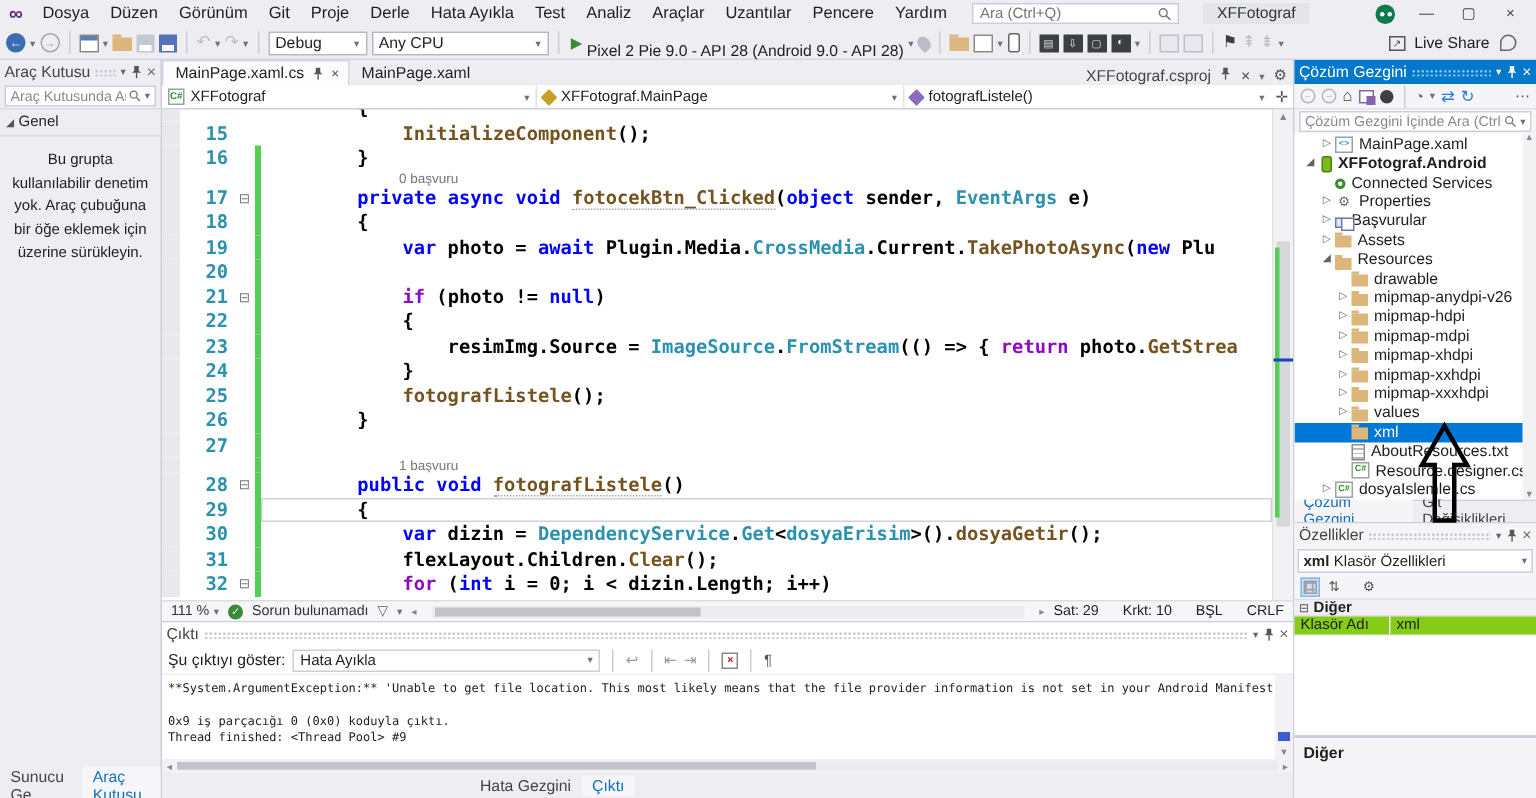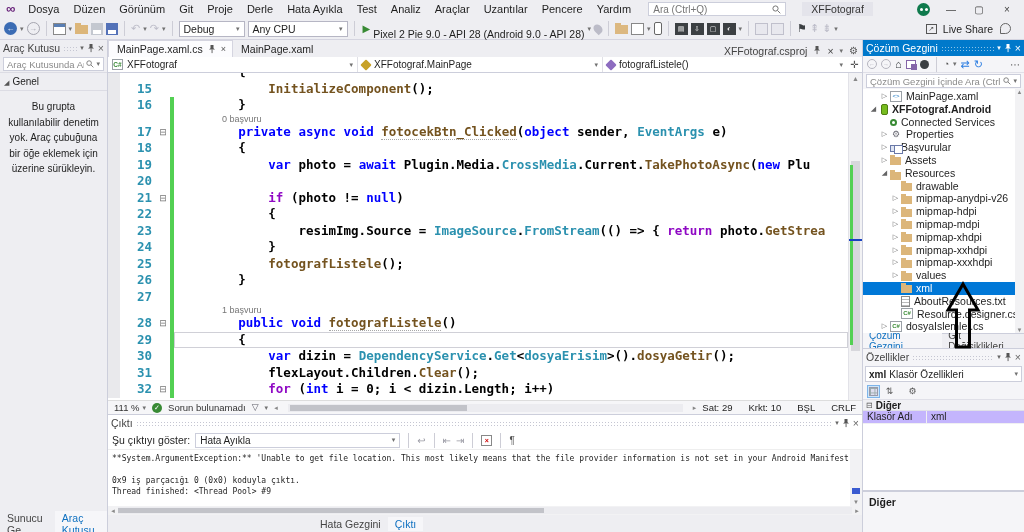--- a/index.html
+++ b/index.html
@@ -83,21 +83,21 @@
   #code-rows{margin-top:-9px;font-family:"DejaVu Sans Mono",monospace;font-weight:bold;font-size:12.5px;}
   .crow{display:flex;height:16.5px;line-height:16.5px;white-space:pre;}
   .crow.lens{height:10px;line-height:10px;}
   .cm{width:12px;background:#e9e9ec;flex:none;}
   .cnum{width:36px;flex:none;text-align:right;color:#2b91af;padding-right:4px;}
   .cfold{width:14px;flex:none;text-align:center;color:#777;font-size:9px;font-family:"Liberation Sans",sans-serif;font-weight:normal;}
   .cbar{width:4px;flex:none;}
   .cbar.on{background:#53d053;}
   .ctext{flex:1;padding-left:4px;overflow:hidden;}
   .crow.current .ctext{outline:1px solid #d0d0d7;outline-offset:-1px;}
-  .lens .ctext{font-family:"Liberation Sans",sans-serif;font-weight:normal;font-size:9px;color:#767676;padding-left:48px;}
+  .lens .ctext{font-family:"Liberation Sans",sans-serif;font-weight:normal;font-size:9px;color:#767676;padding-left:64px;margin-left:28px;}
   .seg-p{color:#000;}.seg-k{color:#0000ff;text-align:right;}.seg-c{color:#8f08c4;}.seg-t{color:#2b91af;}.seg-m{color:#74531f;text-align:center;}
   .seg-mu{color:#74531f;border-bottom:1px dotted #a8a8a8;}
   
   .vscroll{width:14px;flex:none;background:#f2f2f4;border-left:1px solid #e2e2e8;position:relative;}
   .vs-arrow{height:11px;text-align:center;color:#888;font-size:7px;line-height:11px;}
   .vs-thumb{position:absolute;left:2px;right:2px;top:88px;height:190px;background:#cdced4;opacity:.75;}
   .vs-marks{position:absolute;left:1px;width:3px;top:92px;height:180px;background:#53d053;}
   .vs-caretline{position:absolute;left:0;right:0;top:166px;height:2px;background:#1a42c0;}
   
   .ed-status{height:14px;border-top:1px solid #ddd;background:#f6f6f8;display:flex;align-items:center;font-size:9.5px;color:#333;gap:6px;padding:0 6px;}
@@ -160,21 +160,21 @@
   .props{flex:1;display:flex;flex-direction:column;border-top:1px solid #cccedb;background:#f5f5f8;}
   .obj-row{height:16px;margin:1px 2px;background:#fff;border:1px solid #cccedb;display:flex;align-items:center;font-size:10px;padding:0 3px;gap:3px;}
   .obj-row b{font-weight:bold;}
   .obj-row .fill{flex:1;}
   .props-tbar{height:16px;display:flex;align-items:center;gap:3px;padding:0 4px;}
   .pt-ic{width:13px;height:13px;display:flex;align-items:center;justify-content:center;font-size:9px;color:#555;}
   .pt-ic.sel{border:1px solid #7eb4ea;background:#cde6f7;}
   .gridicon{width:9px;height:9px;background:linear-gradient(#9aa 1px,transparent 1px),linear-gradient(90deg,#9aa 1px,transparent 1px),#dde;background-size:4.5px 4.5px;border:1px solid #99a;}
   .prop-sect{height:12px;background:#f0f0f4;border-top:1px solid #e0e0e8;border-bottom:1px solid #e0e0e8;font-size:10px;font-weight:bold;display:flex;align-items:center;gap:3px;padding:0 3px;}
   .prop-sect .box{font-size:8px;color:#555;font-weight:normal;}
-  .prow{height:13px;display:flex;font-size:10px;background:#c4b5fd;border-bottom:1px solid #f0f0f2;}
+  .prow{height:13px;display:flex;font-size:10px;background:#84cc16;border-bottom:1px solid #f0f0f2;}
   .prow .n{width:64px;padding:0 4px;border-right:1px solid #f0f0f2;}
   .prow .v{flex:1;padding:0 4px;}
   .prop-fill{flex:1;background:#fff;}
   .prop-desc{height:42px;border-top:2px solid #cccedb;background:#f5f5f8;padding:4px 6px;font-size:10px;}
   .prop-desc b{font-size:10.5px;}
   
   .annot{position:absolute;left:944px;top:281px;z-index:50;}
   .pin-svg path,.pin-svg rect{fill:currentColor;}
   .mag{display:inline-flex;}
 </style>
@@ -229,21 +229,21 @@
     <span class="tsep"></span>
     <span class="gicon dis">↶</span>
     <span class="caret">▾</span>
     <span class="gicon dis">↷</span>
     <span class="caret">▾</span>
     <span class="tsep"></span>
     <div class="vsel" style="width:66px;">
       <span class="lbl">Debug</span>
         <span class="caret">▾</span>
     </div>
-    <div class="vsel" style="width:100px;">
+    <div class="vsel" style="width:118px;">
       <span class="lbl">Any CPU</span>
         <span class="caret">▾</span>
     </div>
     <span class="tsep"></span>
     <span class="play">▶</span>
     <span class="runlabel">Pixel 2 Pie 9.0 - API 28 (Android 9.0 - API 28)</span>
     <span class="caret">▾</span>
     <span class="flame"></span>
     <span class="tsep"></span>
     <span class="folder dim"></span>

